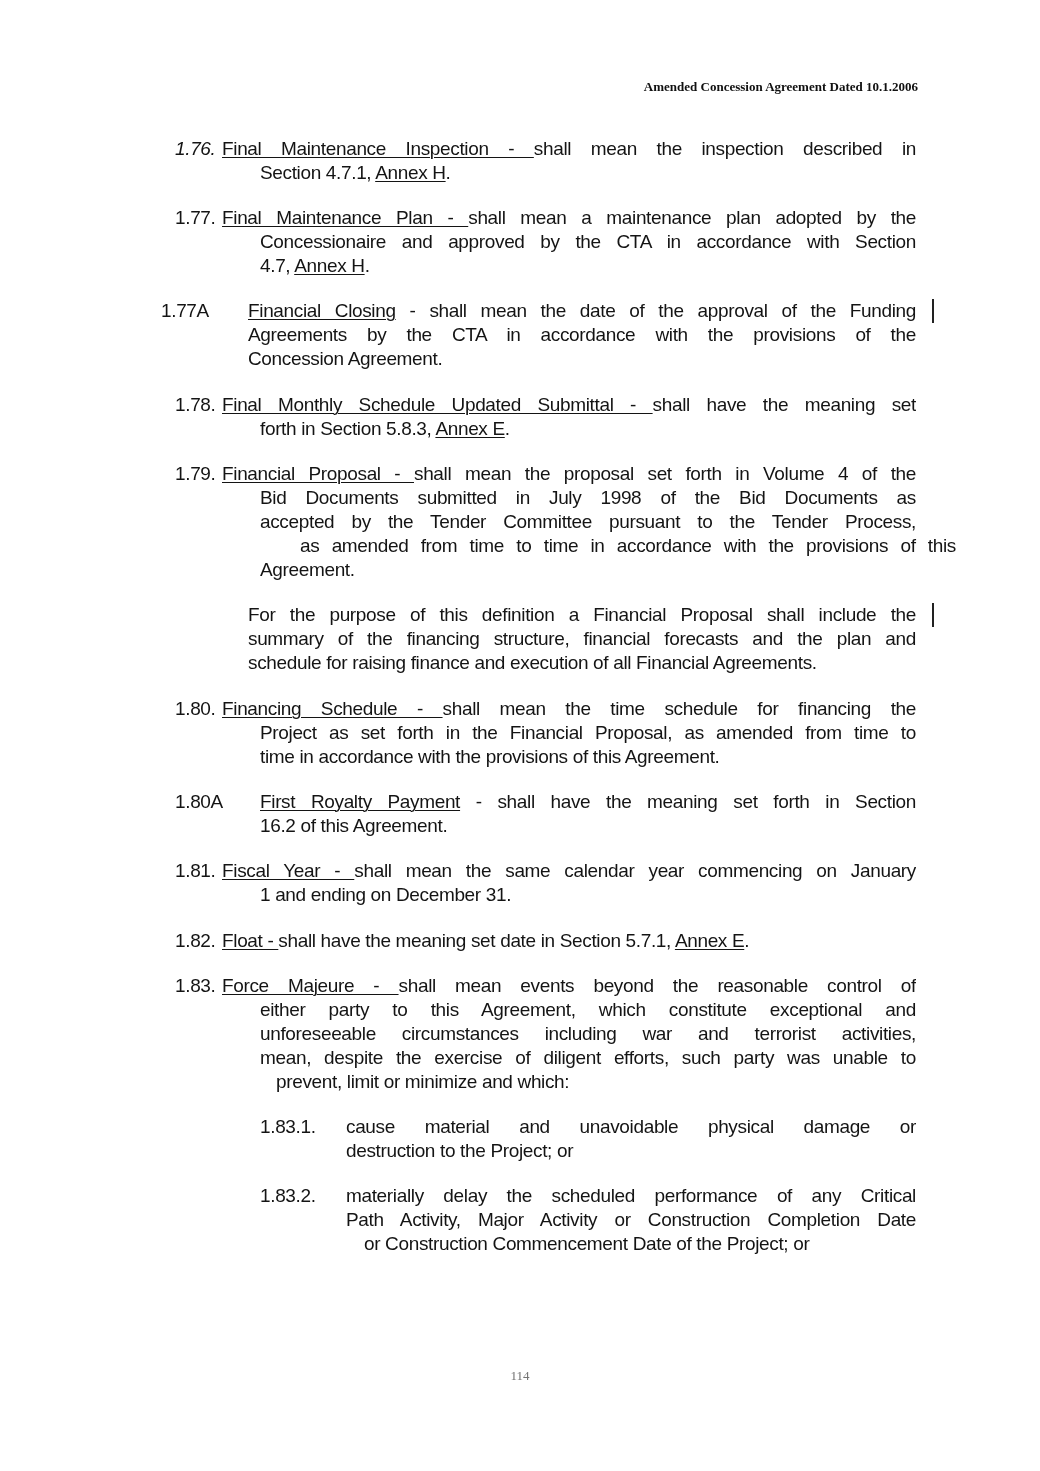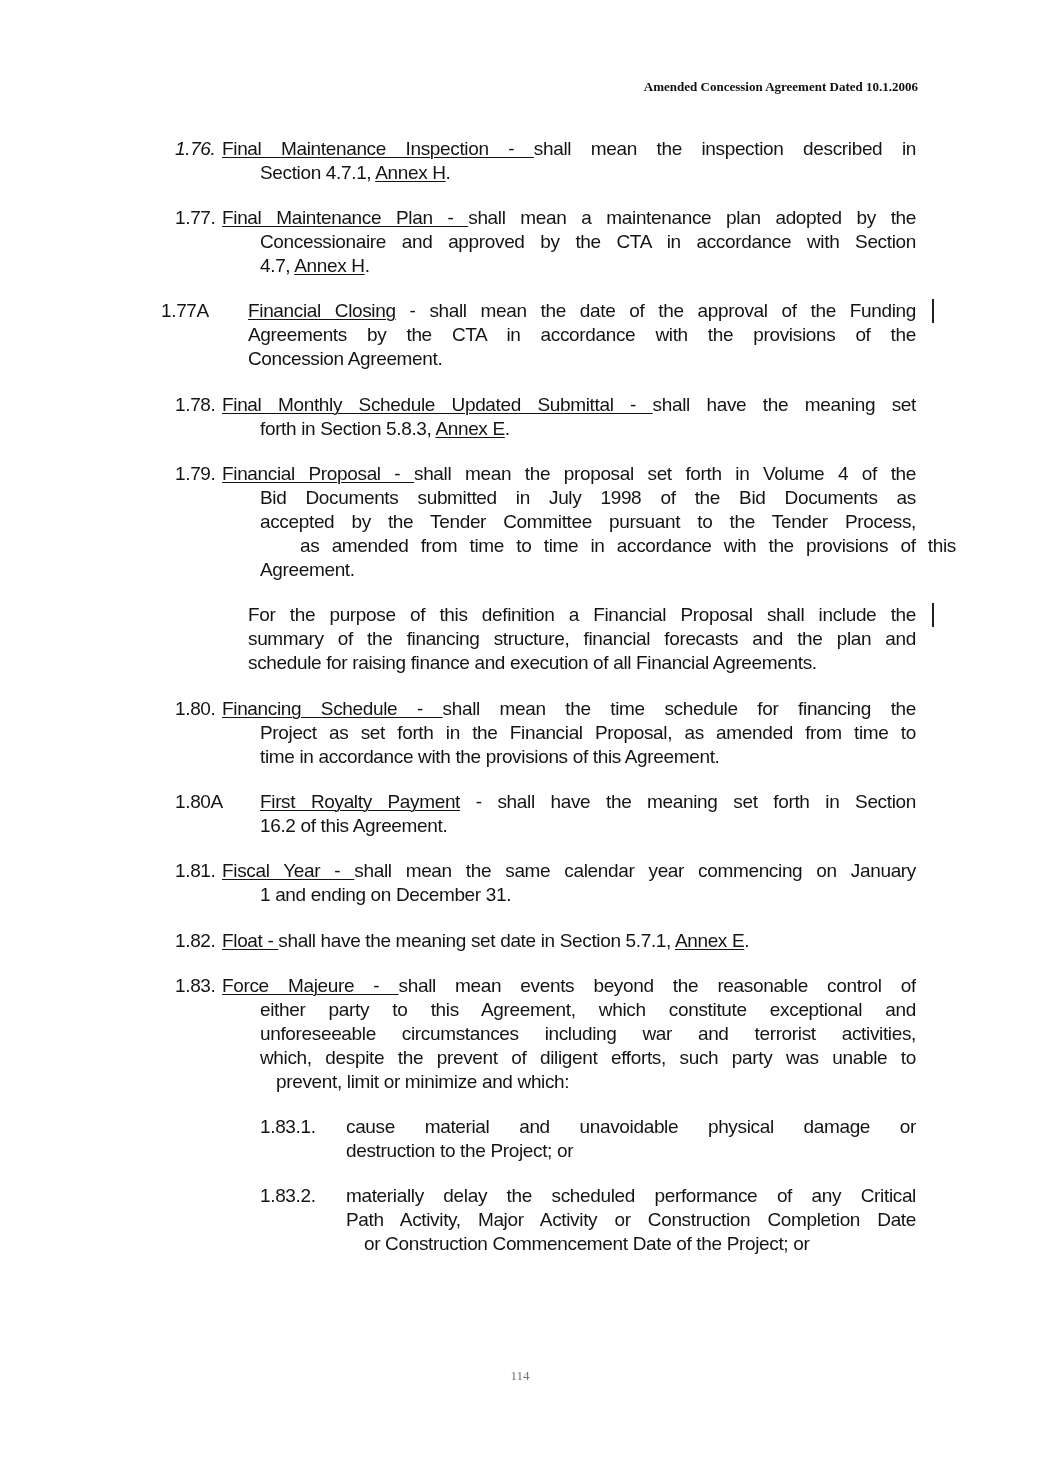--- a/index.html
+++ b/index.html
@@ -88,21 +88,21 @@
     <div>
       <span class="num" style="left:175px; top:929px;">1.82.</span>
       <div class="line" style="left:222px; top:929px;"><span class="u">Float - </span><span>shall have the meaning set date in Section 5.7.1, </span><span class="u">Annex E</span><span>.</span></div>
     </div>
 
     <div>
       <span class="num" style="left:175px; top:974px;">1.83.</span>
       <div class="line just" style="left:222px; top:974px; width:694px;"><span class="u">Force Majeure - </span><span>shall mean events beyond the reasonable control of</span></div>
       <div class="line just" style="left:260px; top:998px; width:656px;">either party to this Agreement, which constitute exceptional and</div>
       <div class="line just" style="left:260px; top:1022px; width:656px;">unforeseeable circumstances including war and terrorist activities,</div>
-      <div class="line just" style="left:260px; top:1046px; width:656px;">which, despite the prevent of diligent efforts, such party was unable to</div>
+      <div class="line just" style="left:260px; top:1046px; width:656px;">mean, despite the exercise of diligent efforts, such party was unable to</div>
       <div class="line" style="left:260px; top:1070px;margin-left:16px;">prevent, limit or minimize and which:</div>
 
       <div>
         <span class="num" style="left:260px; top:1115px;">1.83.1.</span>
         <div class="line just" style="left:346px; top:1115px; width:570px;">cause material and unavoidable physical damage or</div>
         <div class="line" style="left:346px; top:1139px;">destruction to the Project; or</div>
       </div>
 
       <div>
         <span class="num" style="left:260px; top:1184px;">1.83.2.</span>

